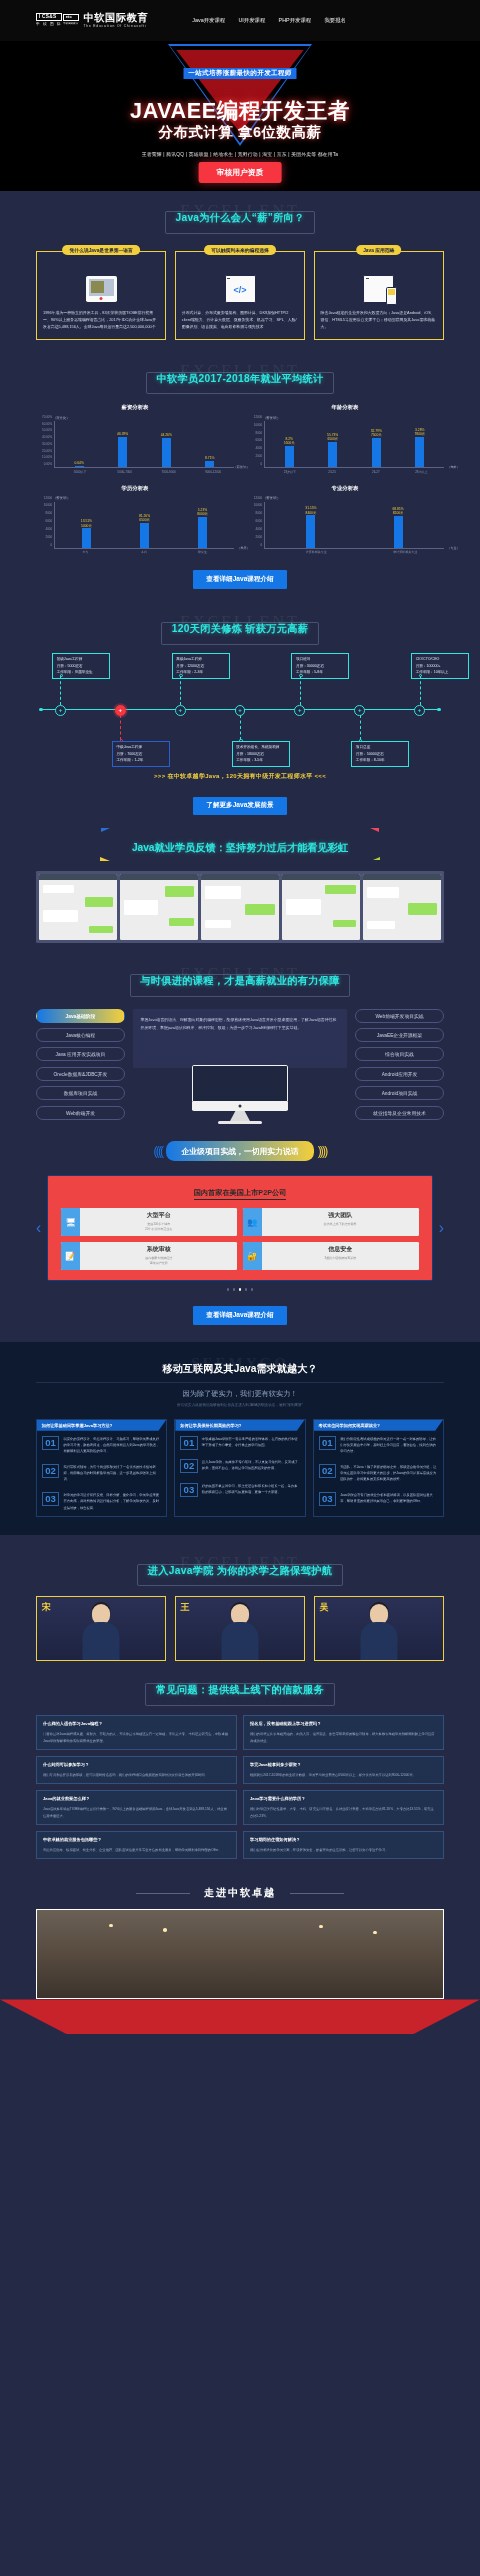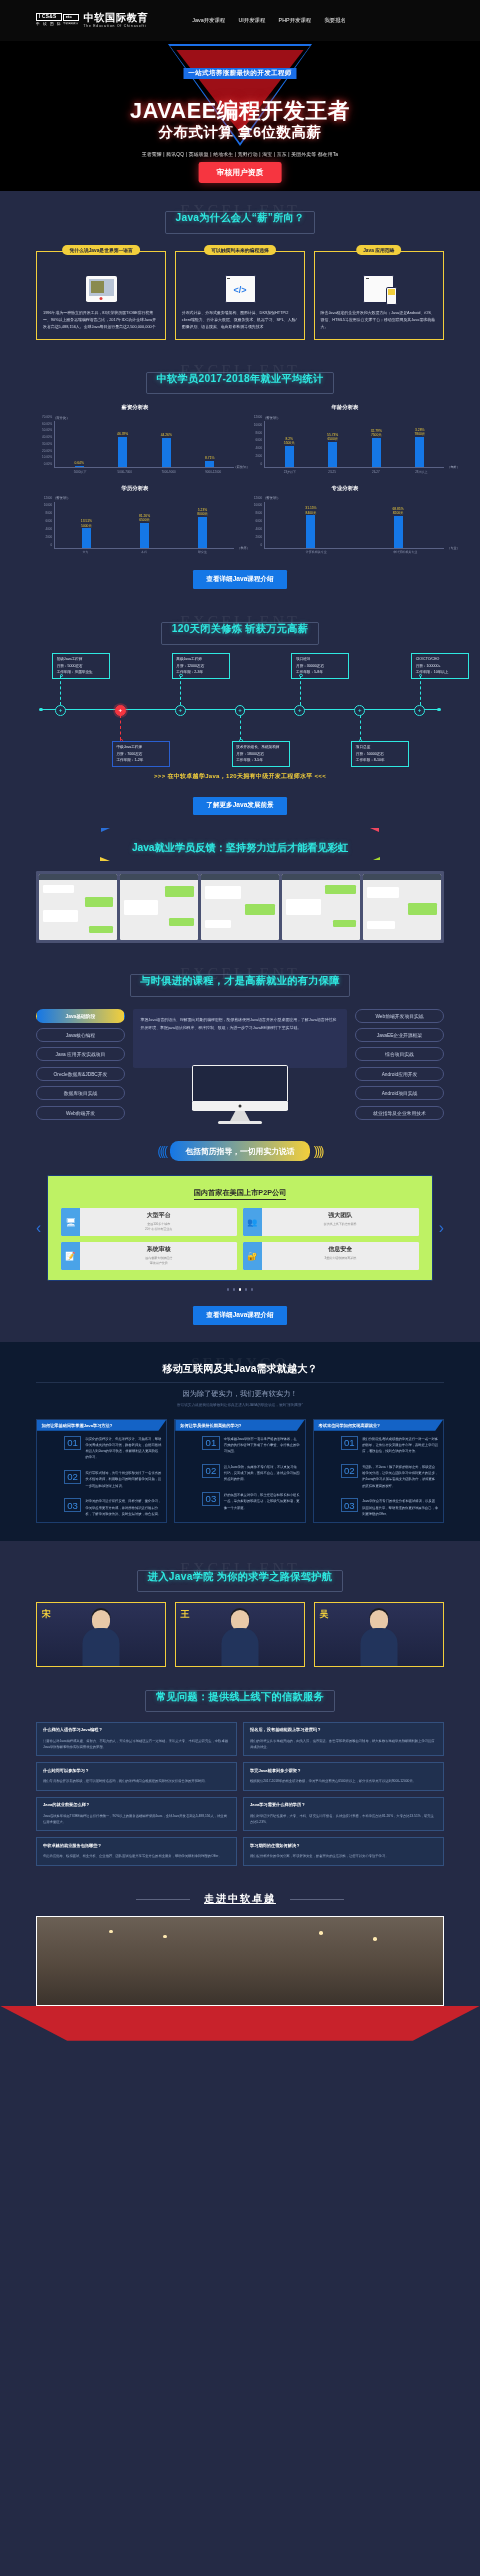--- a/index.html
+++ b/index.html
@@ -157,21 +157,21 @@
 
   .ribbon2-wrap { display:flex; align-items:center; justify-content:center; gap:3.6px; margin-top:17px; }
   .arcs { color:#1577e6; font-size:12px; letter-spacing:-1.8px; }
   .arcs.r { color:#f2cf3c; }
   .ribbon2 { background:linear-gradient(90deg,#1577e6,#f2cf3c); border-radius:8.4px;
     padding:4.2px 15.6px; font-size:7.8px; font-weight:bold; }
 
   
   .carousel { display:flex; align-items:center; gap:6px; margin-top:14.4px; }
   .arrow { color:#2a6fd8; font-size:15.6px; cursor:pointer; user-select:none; line-height:1; }
-  .slide { flex:1; background:#bef264; border:1.2px solid #1b3a7a; border-radius:1.8px; padding:9.6px 13.2px; }
+  .slide { flex:1; background:#ef4444; border:1.2px solid #1b3a7a; border-radius:1.8px; padding:9.6px 13.2px; }
   .slide h4 { text-align:center; color:#2a2a2a; font-size:7.2px; font-weight:bold;
     border-bottom:0.6px solid #2a2a2a; display:inline-block; padding-bottom:1.2px; }
   .slide-hd { text-align:center; }
   .grid4 { display:grid; grid-template-columns:1fr 1fr; gap:6px; margin-top:8.4px; }
   .fcell { display:flex; background:#ededed; border-radius:1.2px; overflow:hidden; height:28px; }
   .fico { width:19px; background:#4aa3e8; display:flex; align-items:center; justify-content:center; color:#fff; font-size:8.4px; }
   .ftxt { flex:1; padding:3px 2.4px; text-align:center; }
   .ftxt b { display:block; color:#333; font-size:6px; }
   .ftxt span { display:block; color:#8a8a8a; font-size:3px; line-height:1.7; margin-top:1.2px; }
   .dots { display:flex; justify-content:center; gap:3.6px; margin-top:7.2px; }
@@ -184,21 +184,21 @@
     font-family:"Liberation Serif",serif; font-size:15px; letter-spacing:3px; color:rgba(255,255,255,.06); font-weight:bold; }
   .why h3 { text-align:center; font-size:10.2px; font-weight:bold; padding-top:20.4px; }
   .why-sub { text-align:center; font-size:7.2px; color:#96a6c4; margin-top:6px; padding-top:6px;
     border-top:0.6px solid rgba(120,150,200,.2); }
   .why-sub2 { text-align:center; font-size:3.6px; color:#5e7398; margin-top:3.6px; }
   .why-cards { display:flex; gap:7.2px; margin-top:12px; }
   .wcard { flex:1; border:0.6px solid #1c3d6e; background:rgba(10,25,50,.6); }
   .wcard-hd { background:#1463c6; font-size:4.2px; font-weight:bold; padding:3px 4.8px;
     clip-path:polygon(0 0,100% 0,94% 100%,0 100%); }
   .wrow { display:flex; gap:4.2px; padding:4.8px; }
-  .wnum { font-size:9.6px; color:#3a8ae0; font-weight:normal; border:0.6px solid #2a5e9e; padding:1.2px 2.4px; height:fit-content; line-height:1;margin-left:22px; }
+  .wnum { font-size:9.6px; color:#3a8ae0; font-weight:bold; border:0.6px solid #2a5e9e; padding:1.2px 2.4px; height:fit-content; line-height:1; }
   .wtxt { font-size:3.3px; line-height:1.9; color:#b4c4dd; flex:1; }
 
   
   .tea3 { display:flex; gap:8.4px; margin-top:15.6px; }
   .tcard { flex:1; border:0.9px solid #f2cf3c; height:65px; position:relative; overflow:hidden;
     background:linear-gradient(180deg,#2b3156,#1d2340); }
   .tname { position:absolute; left:4.8px; top:4.8px; font-size:9px; color:#f2cf3c; font-weight:bold;
     font-family:"Liberation Serif",serif; }
   .tbody { position:absolute; left:50%; bottom:0; transform:translateX(-50%); width:37px; height:38px;
     background:#22345c; border-radius:15.6px 15.6px 0 0; }
@@ -207,21 +207,21 @@
   .thair { position:absolute; left:50%; bottom:48px; transform:translateX(-50%); width:19px; height:9.6px;
     background:#1d1d22; border-radius:9.6px 9.6px 0 0; }
 
   
   .faq { display:grid; grid-template-columns:1fr 1fr; gap:6px; margin-top:15.6px; }
   .qcard { background:#20304f; border:0.6px solid #33507e; padding:4.8px 6px; }
   .qcard h5 { font-size:4.2px; color:#fff; font-weight:bold; margin-bottom:3.6px; line-height:1.6; }
   .qcard p { font-size:3.3px; line-height:1.95; color:#9fb0cc; }
 
   
-  .walk { margin-top:18px; position:relative; text-align:center;text-decoration:underline; }
+  .walk { margin-top:18px; position:relative; text-align:center; }
   .walk-ttl { font-size:10.2px; font-weight:bold; color:#fff; letter-spacing:1.8px; position:relative; display:inline-block; padding:0 8.4px; }
   .walk-ttl:before,.walk-ttl:after { content:""; position:absolute; top:50%; width:48px; height:0.6px; background:#6c7characters; }
   .walk-rule { display:flex; align-items:center; justify-content:center; gap:6px; }
   .walk-rule span { width:54px; height:0.6px; background:rgba(200,210,235,.35); }
   .photo { margin-top:9.6px; height:90px; background:#4c4640; border:1.8px solid #fff; position:relative; overflow:hidden; }
   .photo .pw { position:absolute; inset:0; background:
      linear-gradient(180deg,#6b6055 0%,#55493e 55%,#3b332c 100%); }
   .photo .plamp { position:absolute; width:3.6px; height:3.6px; border-radius:50%; background:#ffe9b0; }
   .red-floor { height:35px; background:#c8222b; position:relative; margin-top:0;
      clip-path:polygon(0 0,100% 0,86% 100%,14% 100%); }
@@ -610,21 +610,21 @@
           <div class="pill">Web前端开发项目实战</div>
           <div class="pill">JavaEE企业开源框架</div>
           <div class="pill">综合项目实战</div>
           <div class="pill">Android应用开发</div>
           <div class="pill">Android项目实战</div>
           <div class="pill">就业指导及企业常用技术</div>
         </div>
     </div>
     <div class="ribbon2-wrap">
       <span class="arcs">((((</span>
-      <div class="ribbon2">包括简历指导，一切用实力说话</div>
+      <div class="ribbon2">企业级项目实战，一切用实力说话</div>
       <span class="arcs r">))))</span>
     </div>
 
     <div class="carousel">
       <span class="arrow">‹</span>
       <div class="slide">
         <div class="slide-hd"><h4>国内首家在美国上市P2P公司</h4></div>
         <div class="grid4" id="slide-feats">
             <div class="fcell">
               <div class="fico">🖥</div>

